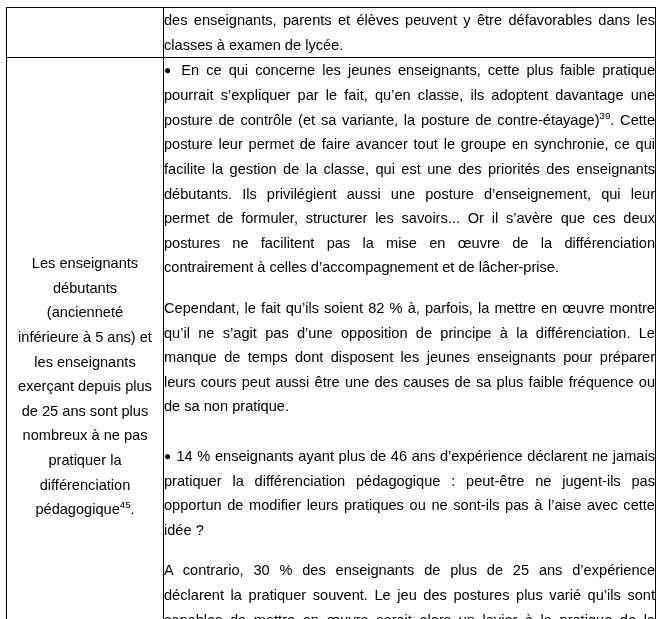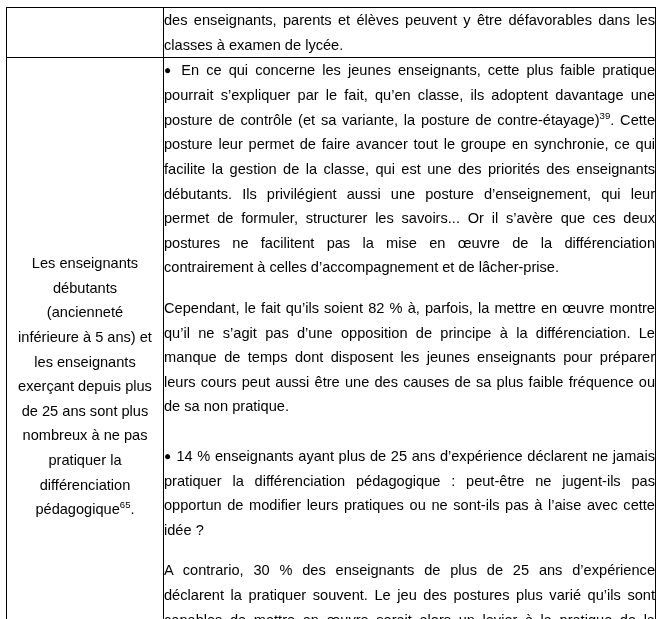--- a/index.html
+++ b/index.html
@@ -109,32 +109,32 @@
     <tbody>
       <tr>
         <td class="cell-left-empty"></td>
         <td class="cell-right-top">
           <p class="para">des enseignants, parents et élèves peuvent y être défavorables dans les classes à examen de lycée.</p>
         </td>
       </tr>
 
       <tr>
         <td class="cell-left-summary">
-          <div class="left-inner"><span>Les enseignants débutants (ancienneté inférieure à 5 ans) et les enseignants exerçant depuis plus de 25 ans sont plus nombreux à ne pas pratiquer la différenciation pédagogique</span><sup>65</sup><span>.</span></div>
+          <div class="left-inner"><span>Les enseignants débutants (ancienneté inférieure à 5 ans) et les enseignants exerçant depuis plus de 25 ans sont plus nombreux à ne pas pratiquer la différenciation pédagogique</span><sup>45</sup><span>.</span></div>
         </td>
 
         <td class="cell-right-body">
 
           <p class="para"><span class="bullet-mark">●</span><span> En ce qui concerne les jeunes enseignants, cette plus faible pratique pourrait s’expliquer par le fait, qu’en classe, ils adoptent davantage une posture de contrôle (et sa variante, la posture de contre-étayage)</span><sup>39</sup><span>. Cette posture leur permet de faire avancer tout le groupe en synchronie, ce qui facilite la gestion de la classe, qui est une des priorités des enseignants débutants. Ils privilégient aussi une posture d’enseignement, qui leur permet de formuler, structurer les savoirs... Or il s’avère que ces deux postures ne facilitent pas la mise en œuvre de la différenciation contrairement à celles d’accompagnement et de lâcher-prise.</span></p>
 
           <p class="para">Cependant, le fait qu’ils soient 82 % à, parfois, la mettre en œuvre montre qu’il ne s’agit pas d’une opposition de principe à la différenciation. Le manque de temps dont disposent les jeunes enseignants pour préparer leurs cours peut aussi être une des causes de sa plus faible fréquence ou de sa non pratique.</p>
 
           <div class="spacer-line">&nbsp;</div>
 
-          <p class="para"><span class="bullet-mark">●</span><span> 14 % enseignants ayant plus de 25 ans d’expérience déclarent ne jamais pratiquer la différenciation pédagogique : peut-être ne jugent-ils pas opportun de modifier leurs pratiques ou ne sont-ils pas à l’aise avec cette idée ?</span></p>
+          <p class="para"><span class="bullet-mark">●</span><span> 14 % enseignants ayant plus de 46 ans d’expérience déclarent ne jamais pratiquer la différenciation pédagogique : peut-être ne jugent-ils pas opportun de modifier leurs pratiques ou ne sont-ils pas à l’aise avec cette idée ?</span></p>
 
           <p class="para"><span>A contrario, 30 % des enseignants de plus de 25 ans d’expérience déclarent la pratiquer souvent. Le jeu des postures plus varié qu’ils sont capables de mettre en œuvre serait alors un levier à la pratique de la différenciation pédagogique. L’enseignant expert permet aussi à l’élève de convoquer une plus grande variété de postures (première, créative, réflexive)</span></p>
 
         </td>
       </tr>
     </tbody>
   </table>
 
 </div>
 

